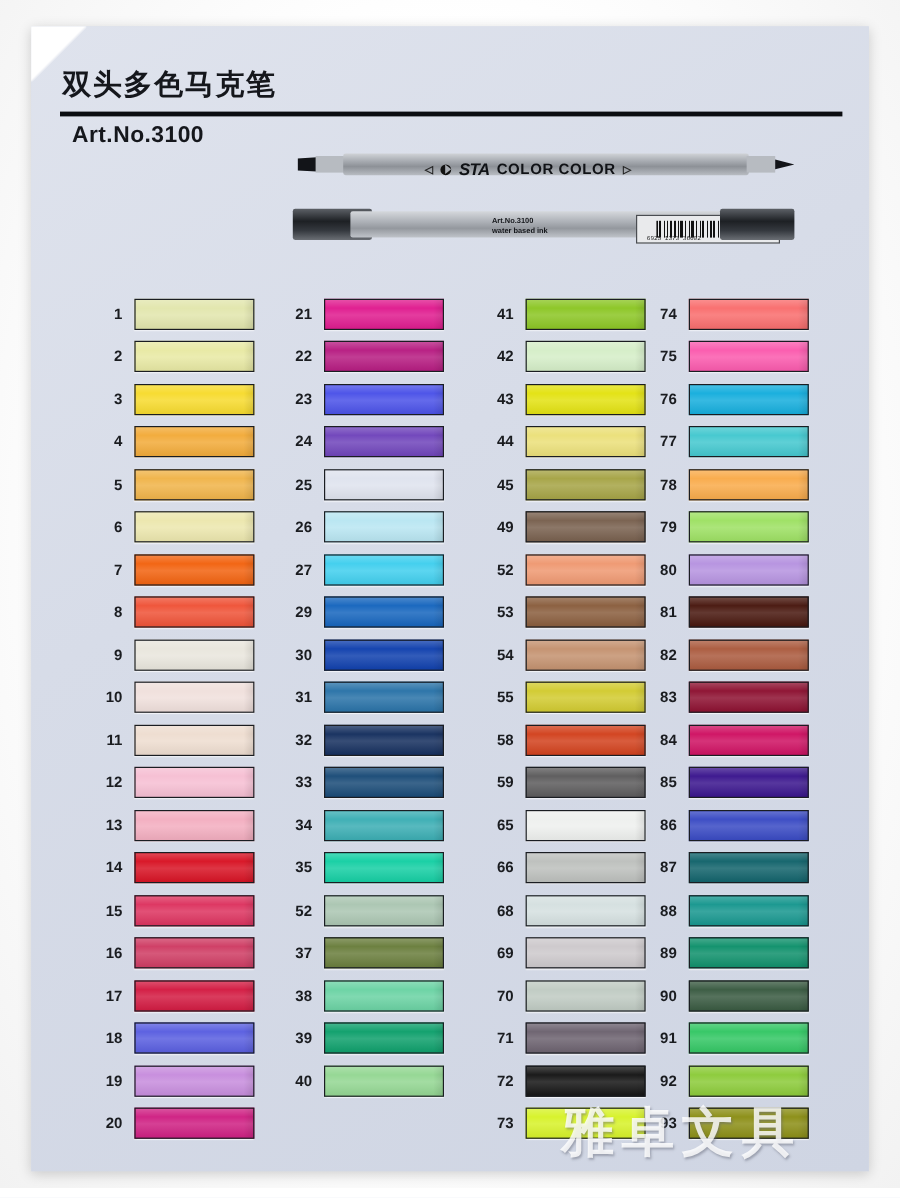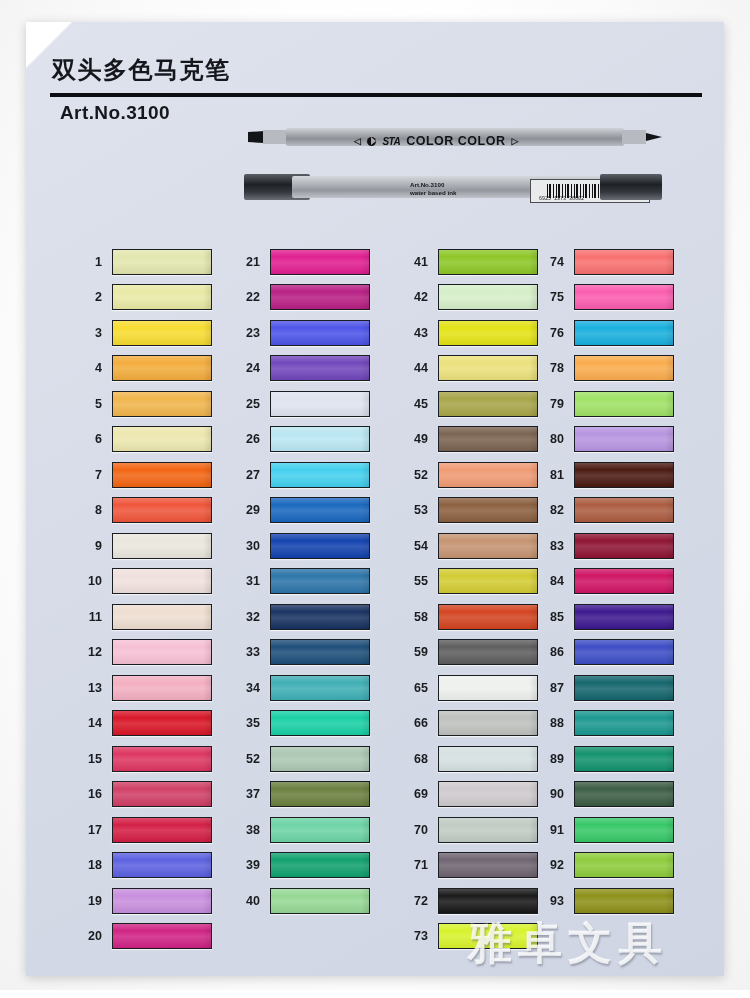--- a/index.html
+++ b/index.html
@@ -131,21 +131,21 @@
   .cap-r { right: 0; width: 62px; }
 
   .brandrow {
     position: absolute;
     left: 68px; right: 60px; top: 3px; height: 20px;
     display: flex; align-items: center; gap: 6px;
     font-size: 12px; font-weight: 800; color: #17191d;
     letter-spacing: 0.5px;
   }
   .sta-logo {
-    font-size: 10px; font-weight: 800; font-style: italic;
+    font-size: 14px; font-weight: 800; font-style: italic;
     color: #101216; letter-spacing: -0.5px;
   }
   .pac-dot {
     width: 9px; height: 9px; border-radius: 50%;
     background: #111; position: relative; display:inline-block;
   }
   .pac-dot::after {
     content:""; position:absolute; left:4px; top:0px;
     border-left: 5px solid #a7abb1;
     border-top: 4px solid transparent;
@@ -570,20 +570,24 @@
           </div>
           <div class="row">
             <div class="num">75</div>
             <div class="swatch" style="background-color: rgb(251, 91, 174);"></div>
           </div>
           <div class="row">
             <div class="num">76</div>
             <div class="swatch" style="background-color: rgb(22, 174, 221);"></div>
           </div>
           <div class="row">
+            <div class="num">77</div>
+            <div class="swatch" style="background-color: rgb(68, 200, 207);"></div>
+          </div>
+          <div class="row">
             <div class="num">78</div>
             <div class="swatch" style="background-color: rgb(249, 171, 75);"></div>
           </div>
           <div class="row">
             <div class="num">79</div>
             <div class="swatch" style="background-color: rgb(158, 225, 100);"></div>
           </div>
           <div class="row">
             <div class="num">80</div>
             <div class="swatch" style="background-color: rgb(182, 147, 224);"></div>

